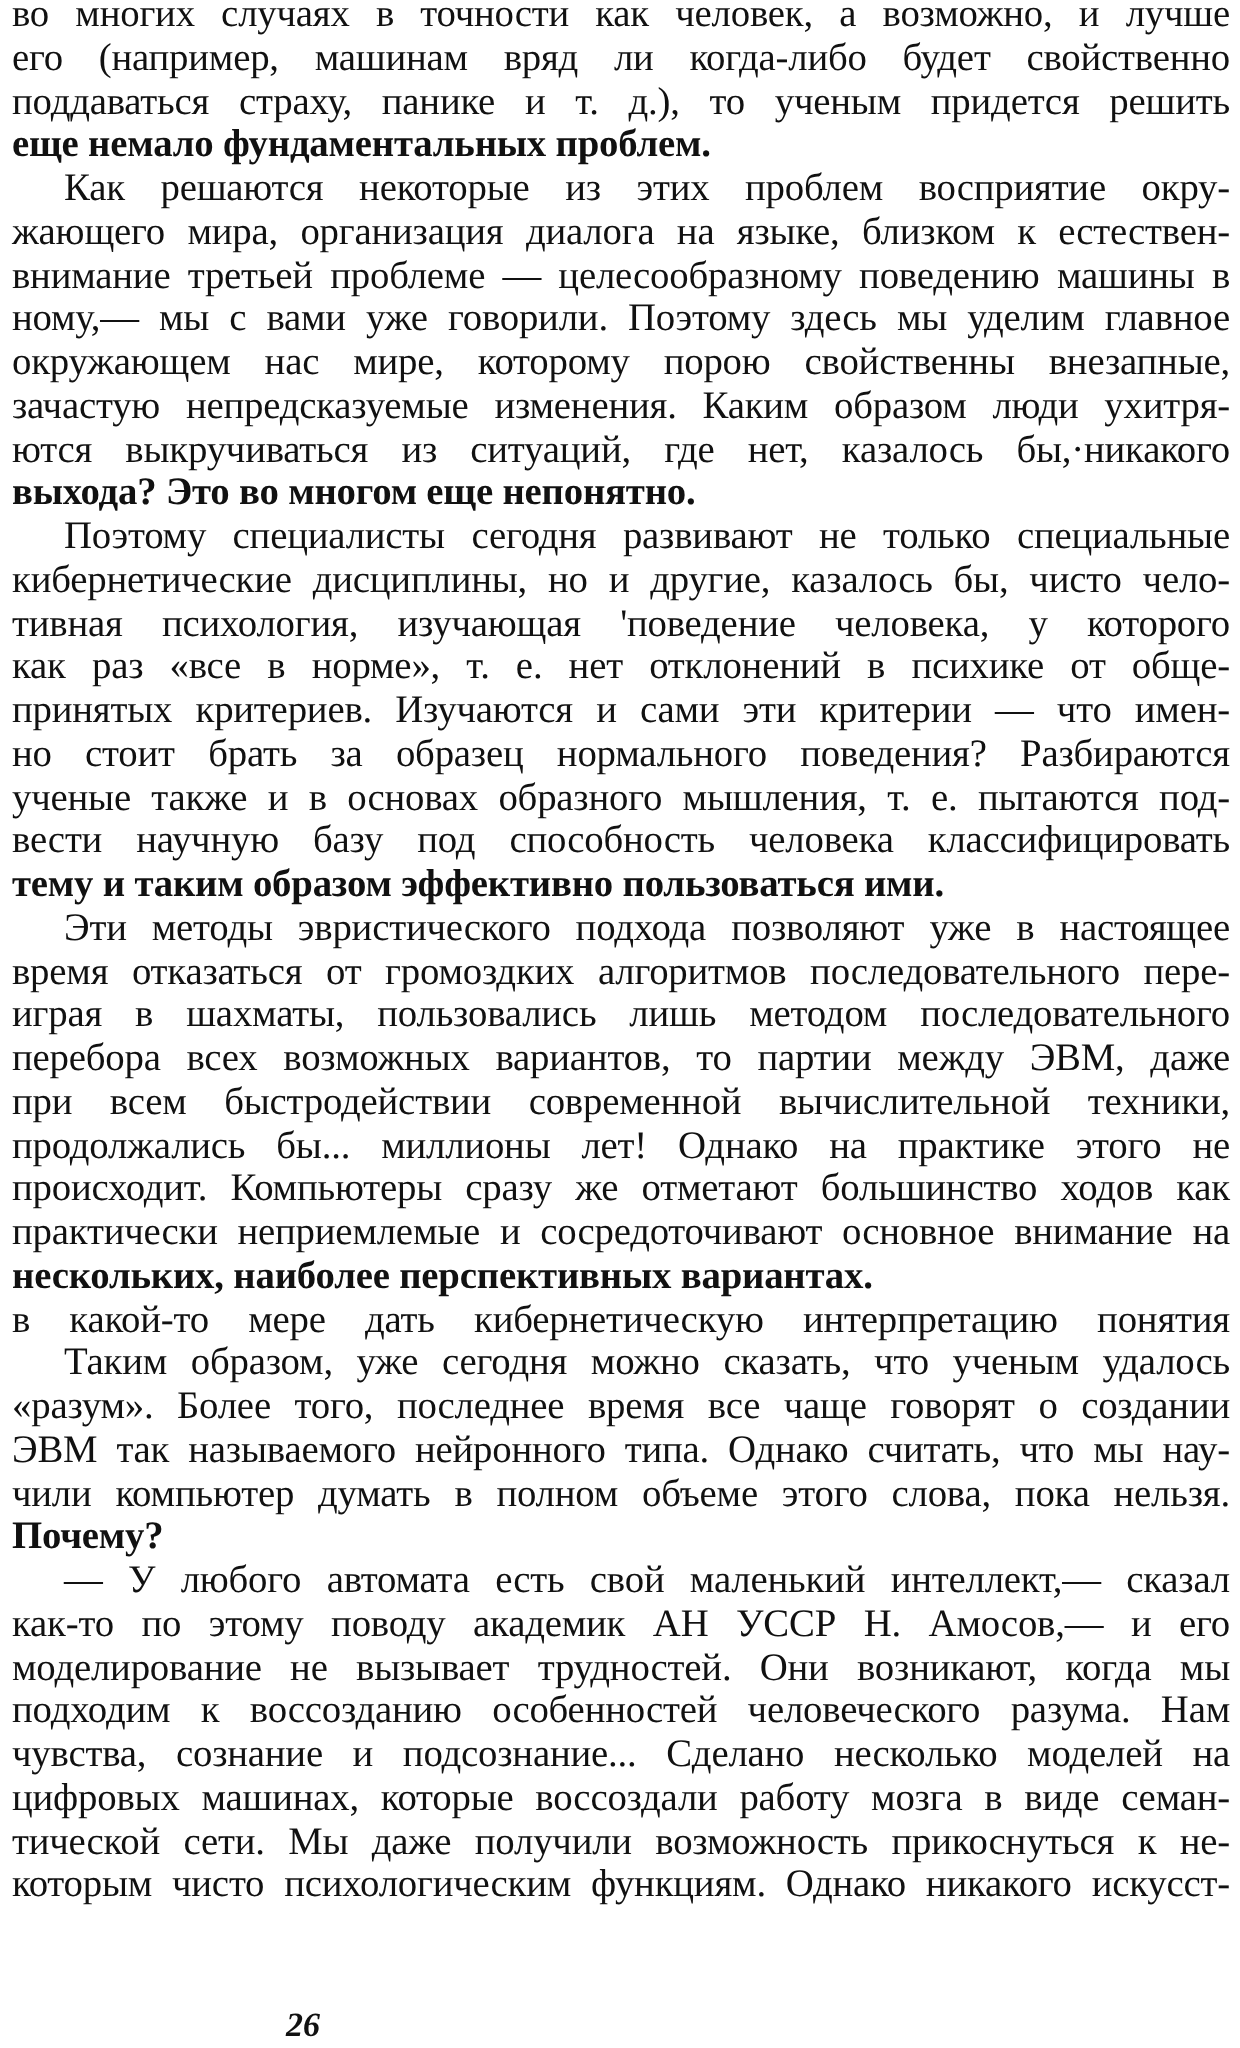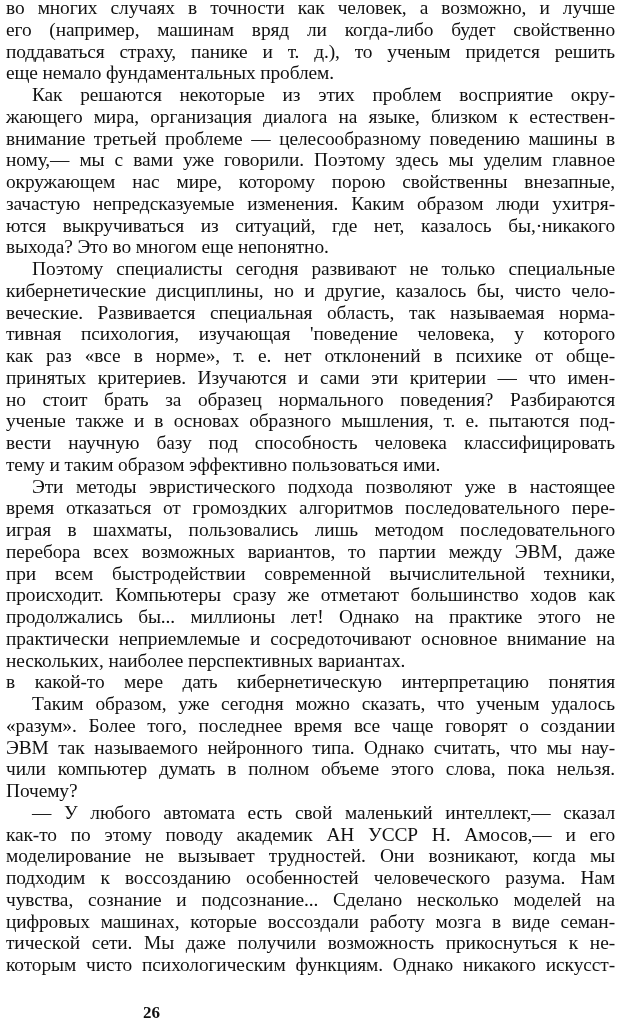--- a/index.html
+++ b/index.html
@@ -14,61 +14,61 @@
   }
   .line {
     display: block;
     height: 21.75px; line-height: 21.75px;
     font-size: 19.4px;
     white-space: nowrap;
     text-align: justify;
     text-align-last: justify;
     letter-spacing: -0.1px;
   }
-  .line.last { text-align-last: left; }
+  .line.last { text-align-last: left; font-weight: bold; }
   .line.indent { padding-left: 26px; }
   .pagenum {
     position: absolute; left: 143px; top: 1003px;
     font-size: 17px; font-weight: bold;
     font-family: "Liberation Serif", serif;
+    font-style: italic;
   }
 </style>
 </head>
 <body>
 
 <div class="page" id="page-body">
     <span class="line">во многих случаях в точности как человек, а возможно, и лучше</span>
     <span class="line">его (например, машинам вряд ли когда-либо будет свойственно</span>
     <span class="line">поддаваться страху, панике и т. д.), то ученым придется решить</span>
     <span class="line last">еще немало фундаментальных проблем.</span>
     <span class="line indent">Как решаются некоторые из этих проблем   восприятие окру-</span>
     <span class="line">жающего мира, организация диалога на языке, близком к естествен-</span>
     <span class="line">внимание третьей проблеме — целесообразному поведению машины в</span>
     <span class="line">ному,— мы с вами уже говорили. Поэтому здесь мы уделим главное</span>
     <span class="line">окружающем нас мире, которому порою свойственны внезапные,</span>
     <span class="line">зачастую непредсказуемые изменения. Каким образом люди ухитря-</span>
     <span class="line">ются выкручиваться из ситуаций, где нет, казалось бы,·никакого</span>
     <span class="line last">выхода? Это во многом еще непонятно.</span>
     <span class="line indent">Поэтому специалисты сегодня развивают не только специальные</span>
     <span class="line">кибернетические дисциплины, но и другие, казалось бы, чисто чело-</span>
-    <span class="line">веческие. Развивается специальная область, так называемая норма-</span>
     <span class="line">тивная психология, изучающая 'поведение человека, у которого</span>
     <span class="line">как раз «все в норме», т. е. нет отклонений в психике от обще-</span>
     <span class="line">принятых критериев. Изучаются и сами эти критерии — что имен-</span>
     <span class="line">но стоит брать за образец нормального поведения? Разбираются</span>
     <span class="line">ученые также и в основах образного мышления, т. е. пытаются под-</span>
     <span class="line">вести научную базу под способность человека классифицировать</span>
     <span class="line last">тему и таким образом эффективно пользоваться ими.</span>
     <span class="line indent">Эти методы эвристического подхода позволяют уже в настоящее</span>
     <span class="line">время отказаться от громоздких алгоритмов последовательного пере-</span>
     <span class="line">играя в шахматы, пользовались лишь методом последовательного</span>
     <span class="line">перебора всех возможных вариантов, то партии между ЭВМ, даже</span>
     <span class="line">при всем быстродействии современной вычислительной техники,</span>
+    <span class="line">продолжались бы... миллионы лет! Однако на практике этого не</span>
     <span class="line">происходит. Компьютеры сразу же отметают большинство ходов как</span>
-    <span class="line">продолжались бы... миллионы лет! Однако на практике этого не</span>
     <span class="line">практически неприемлемые и сосредоточивают основное внимание на</span>
     <span class="line last">нескольких, наиболее перспективных вариантах.</span>
     <span class="line">в какой-то мере дать кибернетическую интерпретацию понятия</span>
     <span class="line indent">Таким образом, уже сегодня можно сказать, что ученым удалось</span>
     <span class="line">«разум». Более того, последнее время все чаще говорят о создании</span>
     <span class="line">ЭВМ так называемого нейронного типа. Однако считать, что мы нау-</span>
     <span class="line">чили компьютер думать в полном объеме этого слова, пока нельзя.</span>
     <span class="line last">Почему?</span>
     <span class="line indent">— У любого автомата есть свой маленький интеллект,— сказал</span>
     <span class="line">как-то по этому поводу академик АН УССР Н. Амосов,— и его</span>

